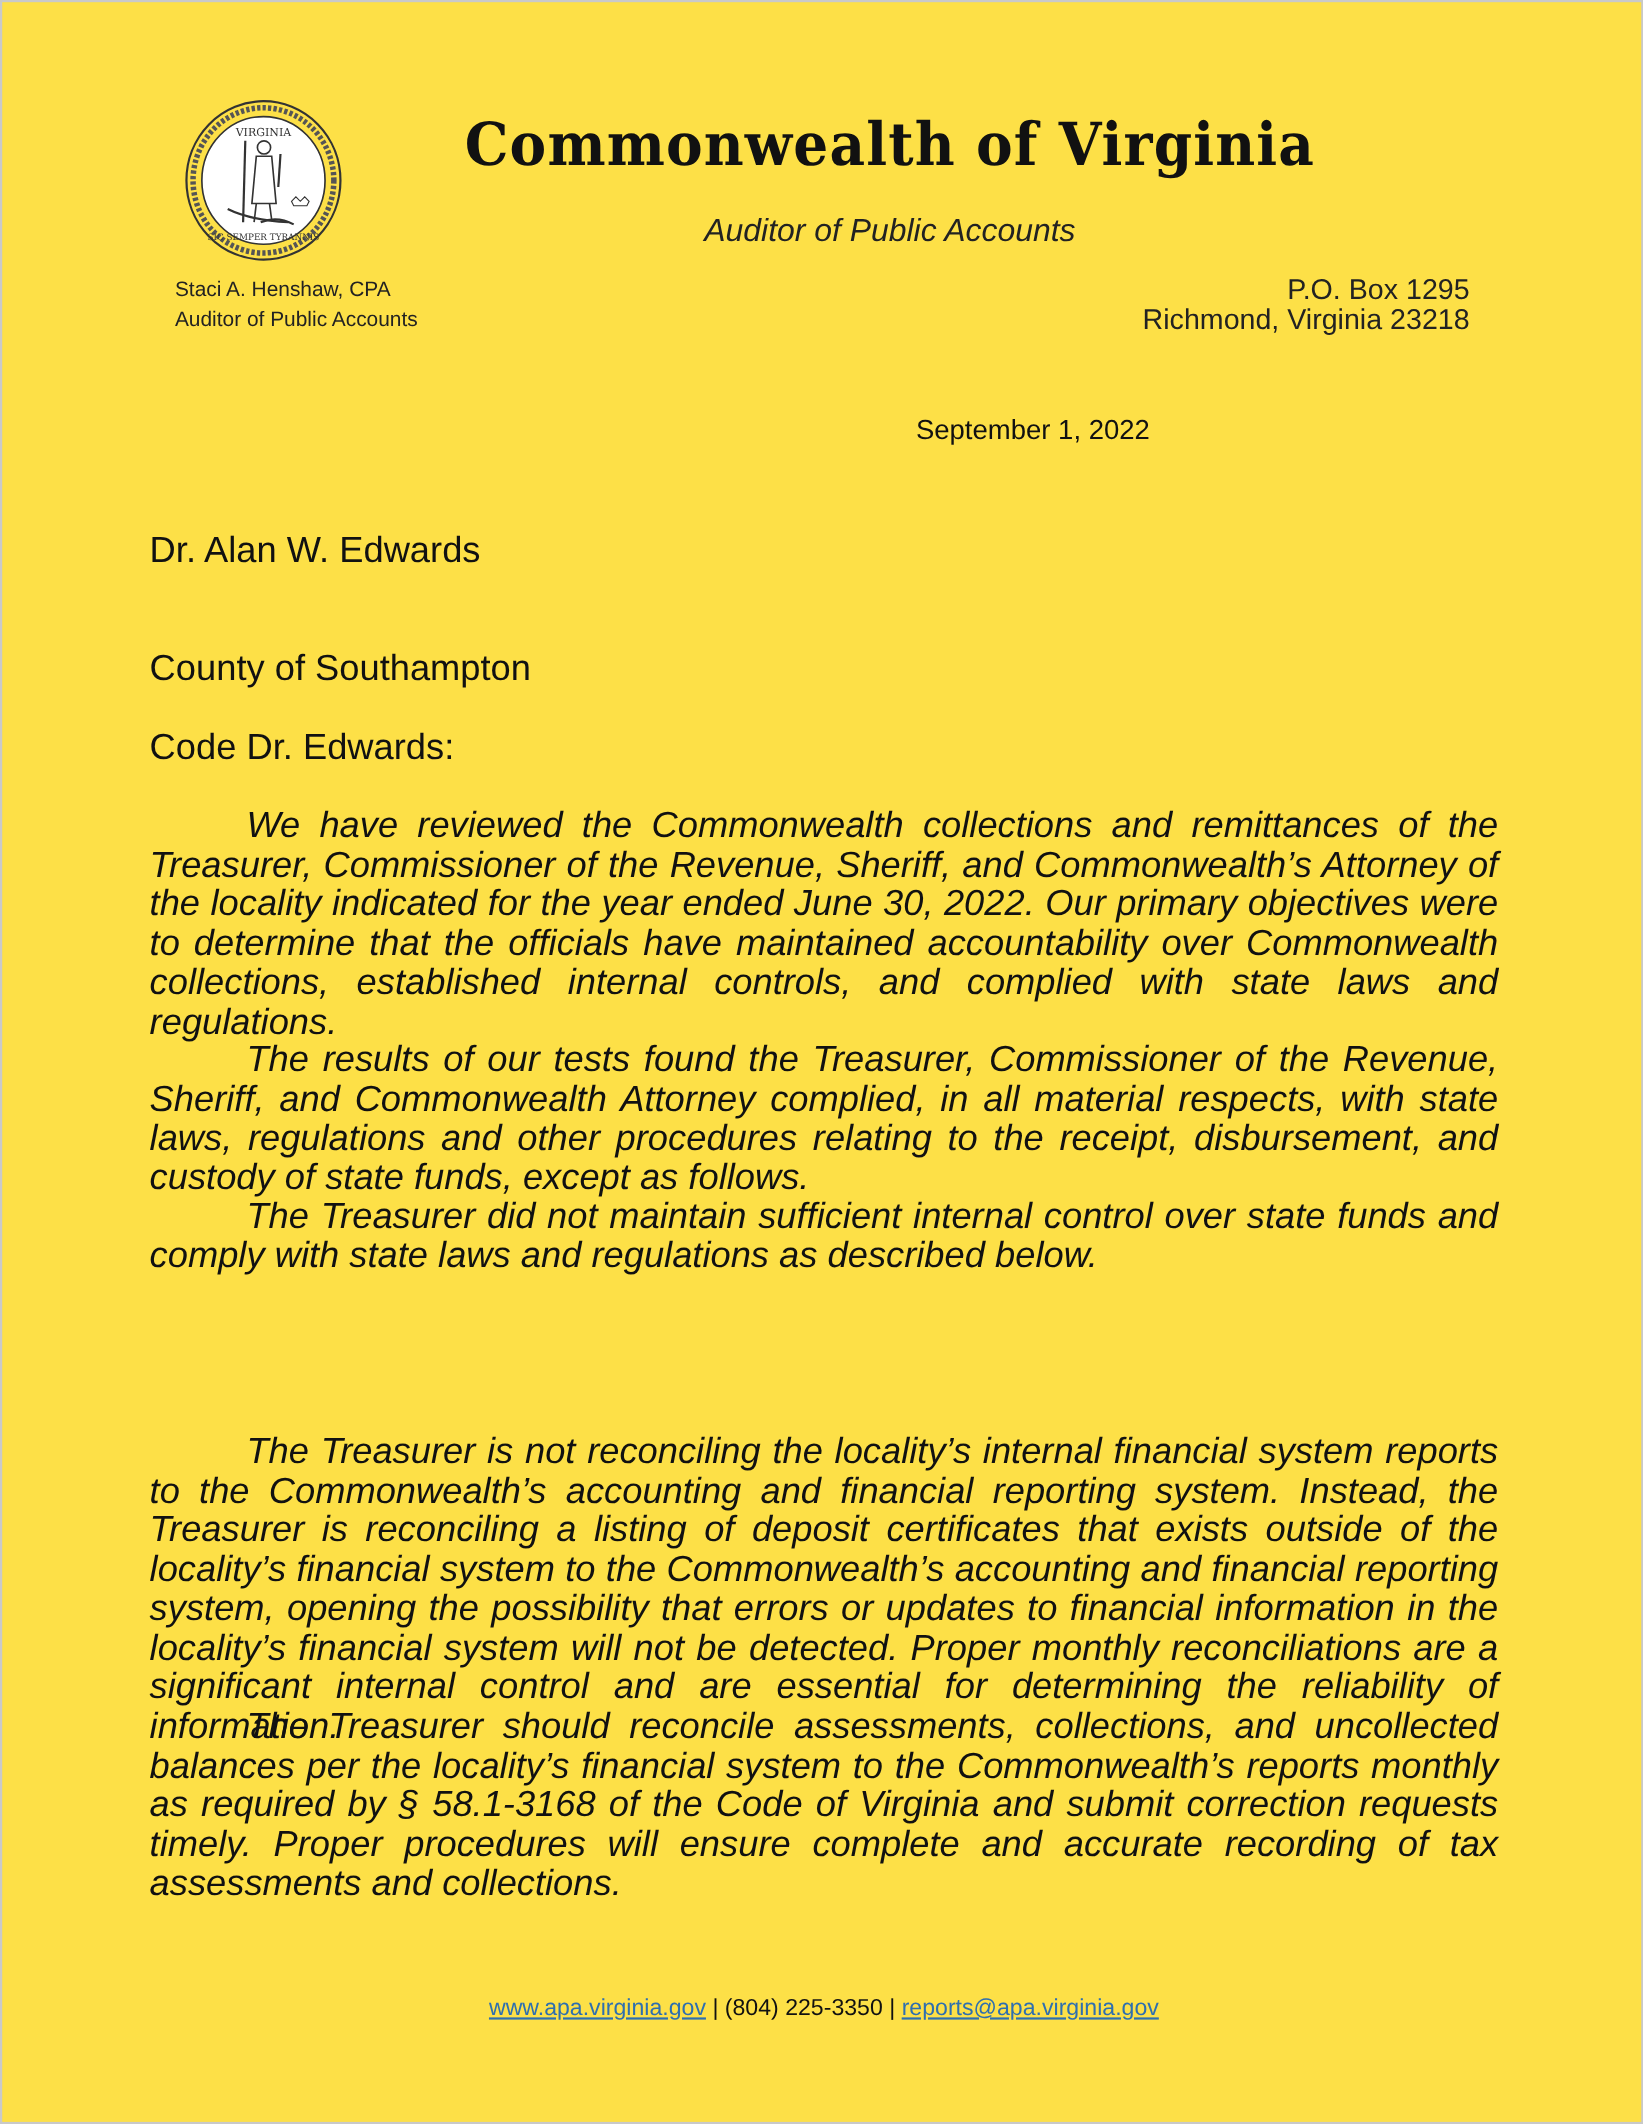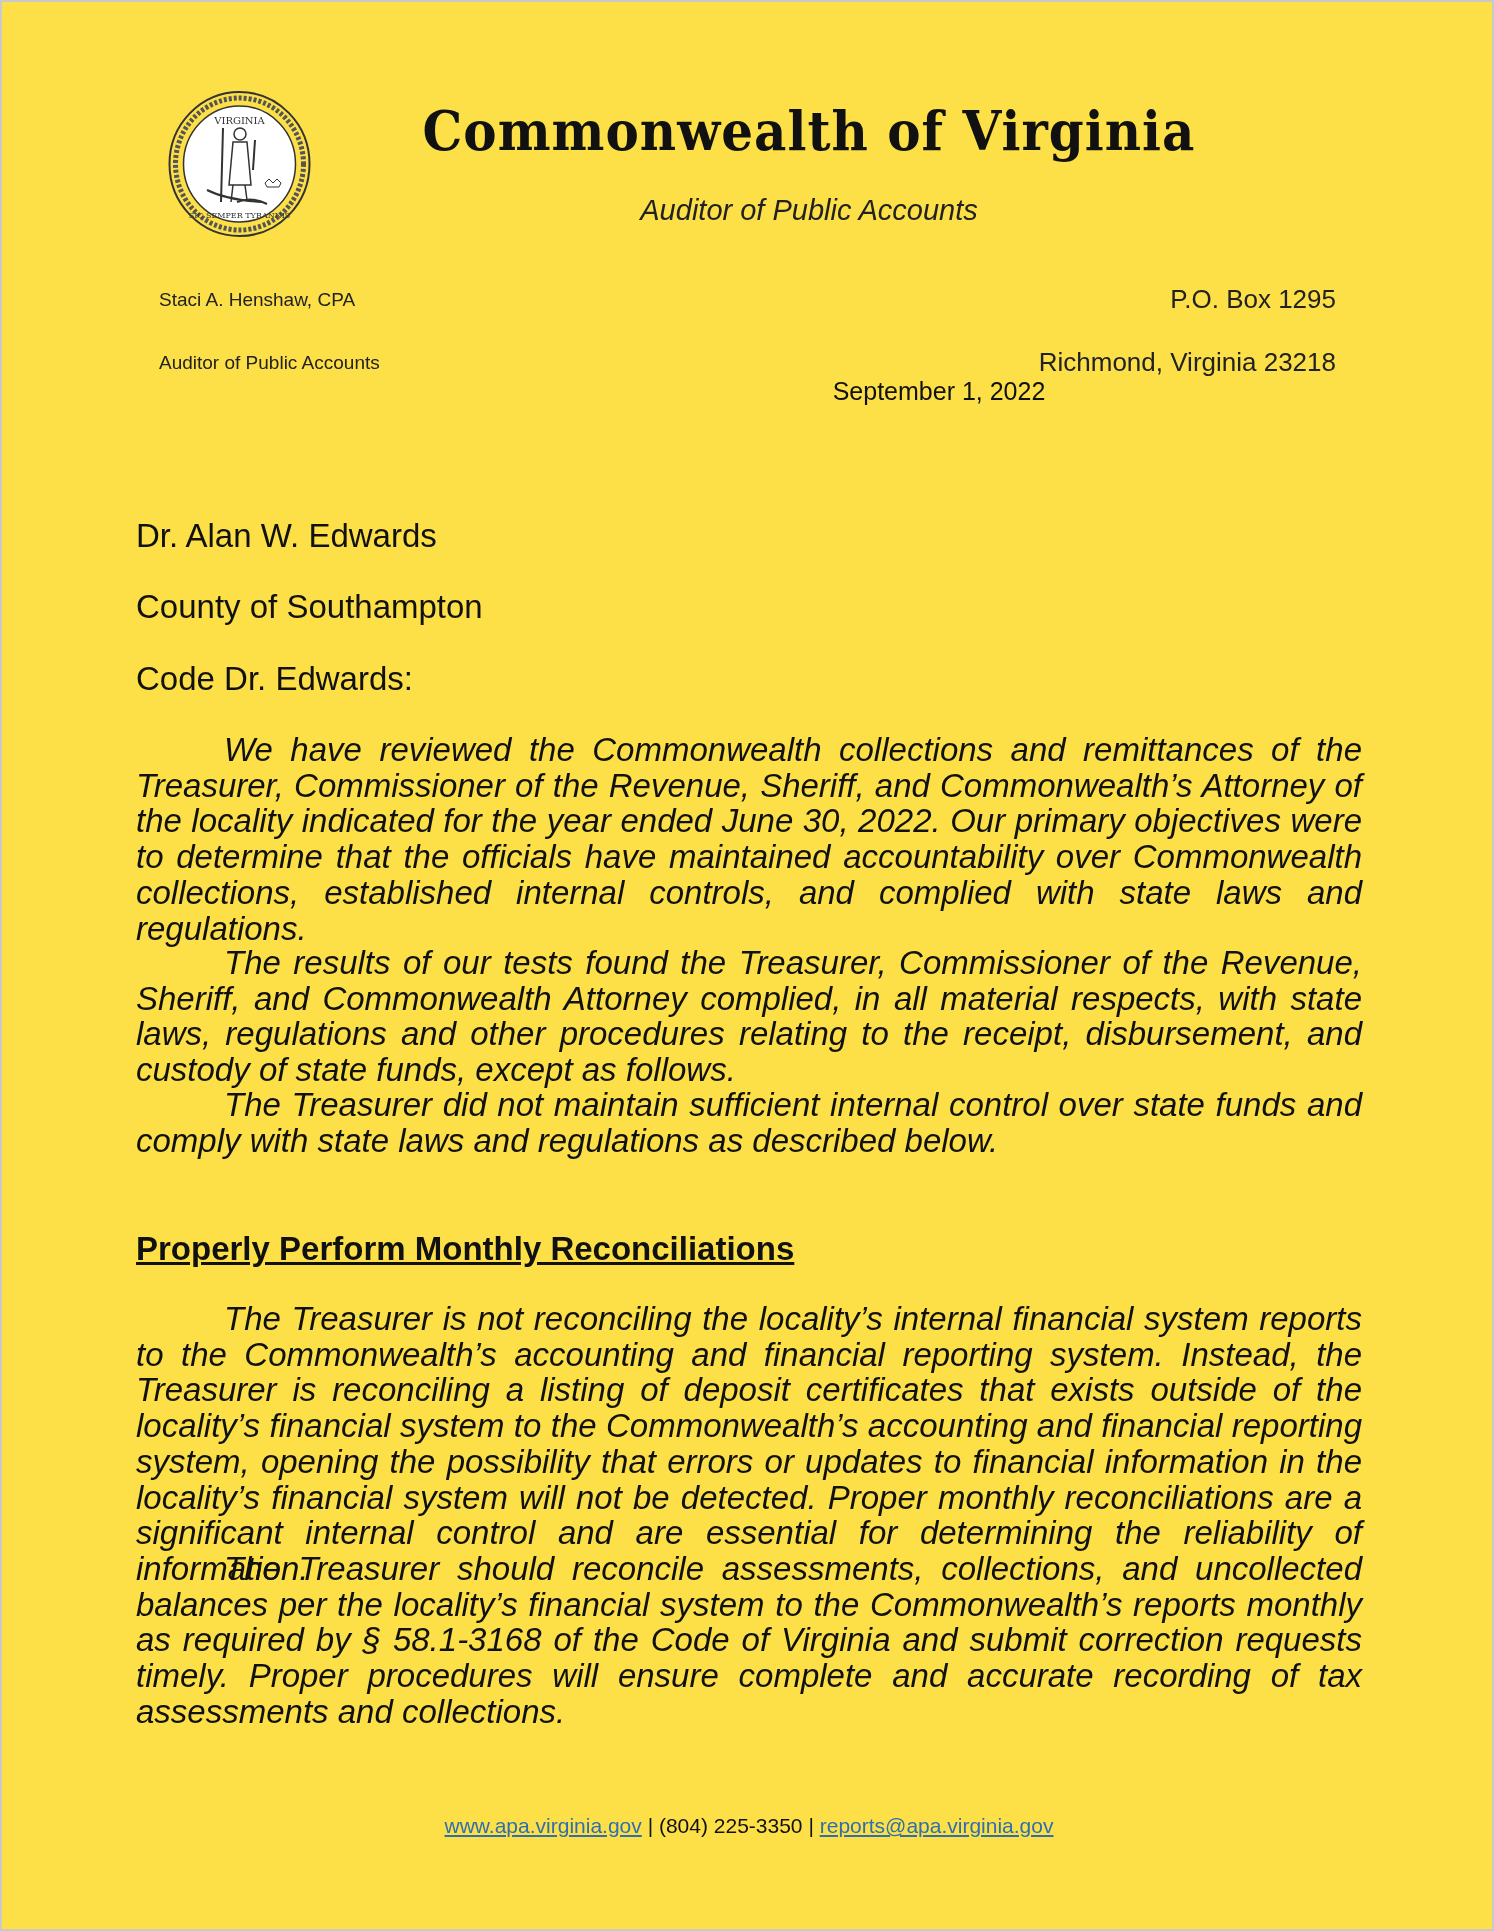--- a/index.html
+++ b/index.html
@@ -34,21 +34,21 @@
     .heading { top: 1193px; }
     .heading .h { font-weight: bold; text-decoration: underline; }
     .heading .lbl { font-weight: bold; }
     .p4 { top: 1299px; }
     .p5 { top: 1549px; }
     .footer {
       position: absolute; left: 0; width: 1494px; top: 1812px; text-align: center;
       font-size: 21px; color: #111;
     }
     .footer a { color: #2e6fb0; text-decoration: underline; }
-    .line { display: block; margin-top: 36px; }
+    .line { display: block; }
   </style>
 </head>
 <body>
 
 <div class="page">
 
   <svg class="seal" viewBox="0 0 145 148">
     <ellipse cx="72.5" cy="74" rx="70" ry="72" fill="none" stroke="#333" stroke-width="2"></ellipse>
     <ellipse cx="72.5" cy="74" rx="64" ry="66" fill="none" stroke="#555" stroke-width="5" stroke-dasharray="3 2"></ellipse>
     <ellipse cx="72.5" cy="74" rx="56" ry="58" fill="#fff" stroke="#333" stroke-width="1.5"></ellipse>
@@ -83,21 +83,20 @@
     <span class="line">Dr. Alan W. Edwards</span>
   </div>
   <div class="body-text county">County of Southampton</div>
   <div class="body-text salutation">Code Dr. Edwards:</div>
 
   <p class="body-text para p1">We have reviewed the Commonwealth collections and remittances of the Treasurer, Commissioner of the Revenue, Sheriff, and Commonwealth’s Attorney of the locality indicated for the year ended June 30, 2022.  Our primary objectives were to determine that the officials have maintained accountability over Commonwealth collections, established internal controls, and complied with state laws and regulations.</p>
   <p class="body-text para p2">The results of our tests found the Treasurer, Commissioner of the Revenue, Sheriff, and Commonwealth Attorney complied, in all material respects, with state laws, regulations and other procedures relating to the receipt, disbursement, and custody of state funds, except as follows.</p>
   <p class="body-text para p3">The Treasurer did not maintain sufficient internal control over state funds and comply with state laws and regulations as described below.</p>
 
   <div class="body-text heading">
-    <span class="line h">Properly Perform Monthly Reconciliations</span>
   </div>
 
   <p class="body-text para p4">The Treasurer is not reconciling the locality’s internal financial system reports to the Commonwealth’s accounting and financial reporting system.  Instead, the Treasurer is reconciling a listing of deposit certificates that exists outside of the locality’s financial system to the Commonwealth’s accounting and financial reporting system, opening the possibility that errors or updates to financial information in the locality’s financial system will not be detected.  Proper monthly reconciliations are a significant internal control and are essential for determining the reliability of information.</p>
   <p class="body-text para p5">The Treasurer should reconcile assessments, collections, and uncollected balances per the locality’s financial system to the Commonwealth’s reports monthly as required by § 58.1-3168 of the Code of Virginia and submit correction requests timely.  Proper procedures will ensure complete and accurate recording of tax assessments and collections.</p>
 
   <div class="footer">
     <a>www.apa.virginia.gov</a>
     <span>|</span>
     <span>(804) 225-3350</span>
     <span>|</span>

